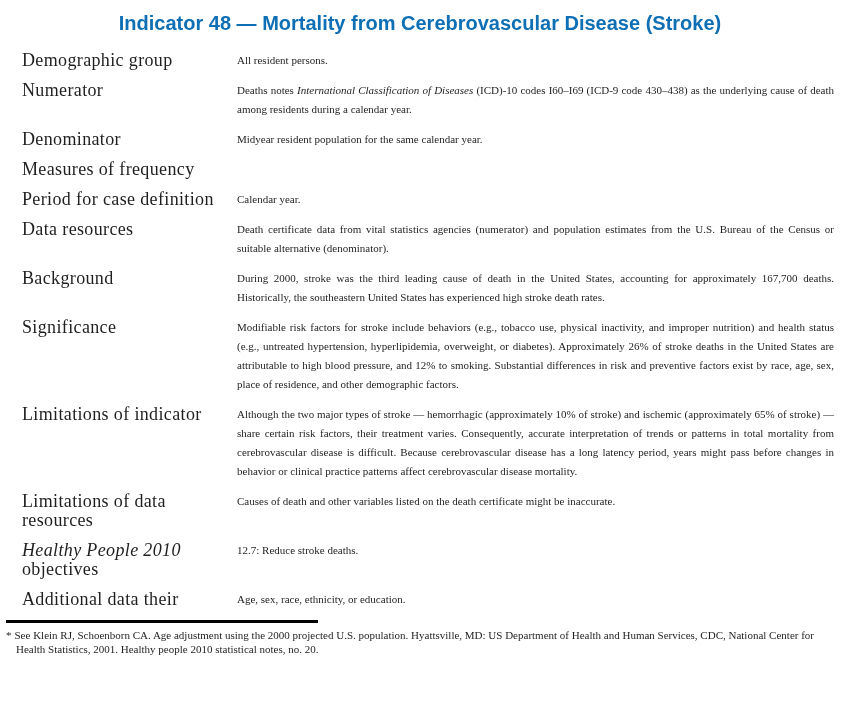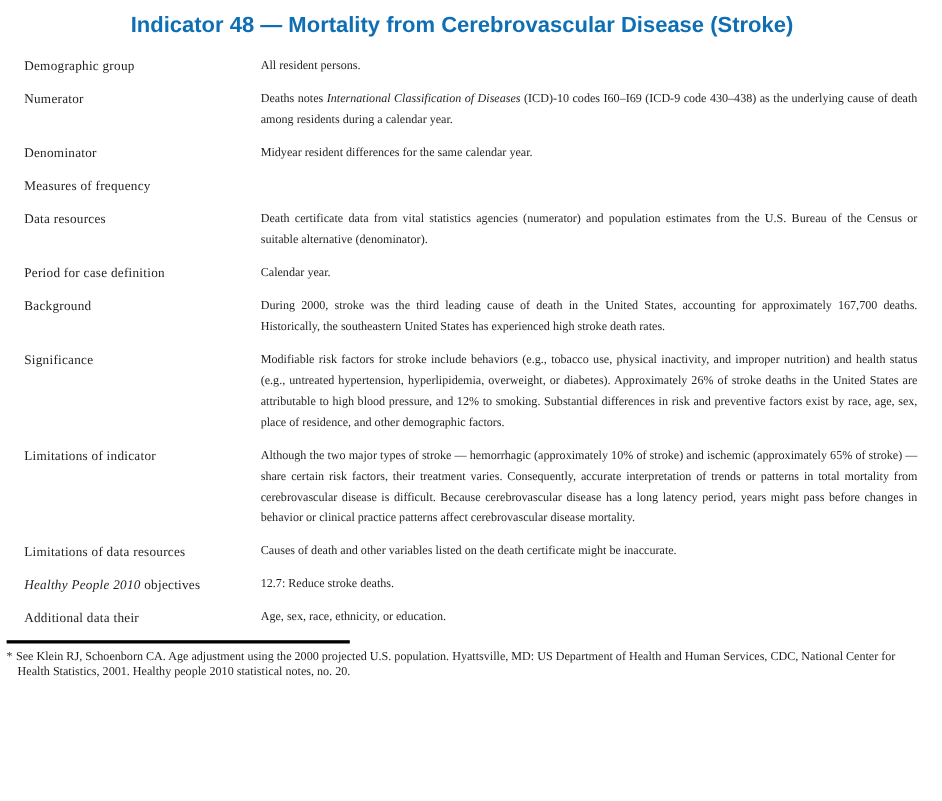--- a/index.html
+++ b/index.html
@@ -32,21 +32,21 @@
   .rows { }
   .row {
     display: flex;
     align-items: flex-start;
     padding-left: 16px;
     margin-bottom: 11px;
   }
   .label {
     flex: 0 0 215px;
     width: 215px;
-    font-size: 12px;
+    font-size: 18px;
     line-height: 19px;
     letter-spacing: 0.02em;
   }
   .content {
     flex: 0 0 597px;
     width: 597px;
     font-size: 11px;
     line-height: 19px;
     text-align: justify;
   }
@@ -78,32 +78,32 @@
       <div class="row">
         <div class="label"><span>Demographic group</span></div>
         <div class="content"><span>All resident persons.</span></div>
       </div>
       <div class="row">
         <div class="label"><span>Numerator</span></div>
         <div class="content"><span>Deaths notes </span><span class="italic">International Classification of Diseases</span><span> (ICD)-10 codes I60–I69 (ICD-9 code 430–438) as the underlying cause of death among residents during a calendar year.</span></div>
       </div>
       <div class="row">
         <div class="label"><span>Denominator</span></div>
-        <div class="content"><span>Midyear resident differences for the same calendar year.</span></div>
+        <div class="content"><span>Midyear resident population for the same calendar year.</span></div>
       </div>
       <div class="row">
         <div class="label"><span>Measures of frequency</span></div>
       </div>
       <div class="row">
+        <div class="label"><span>Period for case definition</span></div>
+        <div class="content"><span>Calendar year.</span></div>
+      </div>
+      <div class="row">
         <div class="label"><span>Data resources</span></div>
         <div class="content"><span>Death certificate data from vital statistics agencies (numerator) and population estimates from the U.S. Bureau of the Census or suitable alternative (denominator).</span></div>
-      </div>
-      <div class="row">
-        <div class="label"><span>Period for case definition</span></div>
-        <div class="content"><span>Calendar year.</span></div>
       </div>
       <div class="row">
         <div class="label"><span>Background</span></div>
         <div class="content"><span>During 2000, stroke was the third leading cause of death in the United States, accounting for approximately 167,700 deaths. Historically, the southeastern United States has experienced high stroke death rates.</span></div>
       </div>
       <div class="row">
         <div class="label"><span>Significance</span></div>
         <div class="content"><span>Modifiable risk factors for stroke include behaviors (e.g., tobacco use, physical inactivity, and improper nutrition) and health status (e.g., untreated hypertension, hyperlipidemia, overweight, or diabetes). Approximately 26% of stroke deaths in the United States are attributable to high blood pressure, and 12% to smoking. Substantial differences in risk and preventive factors exist by race, age, sex, place of residence, and other demographic factors.</span></div>
       </div>
       <div class="row">

